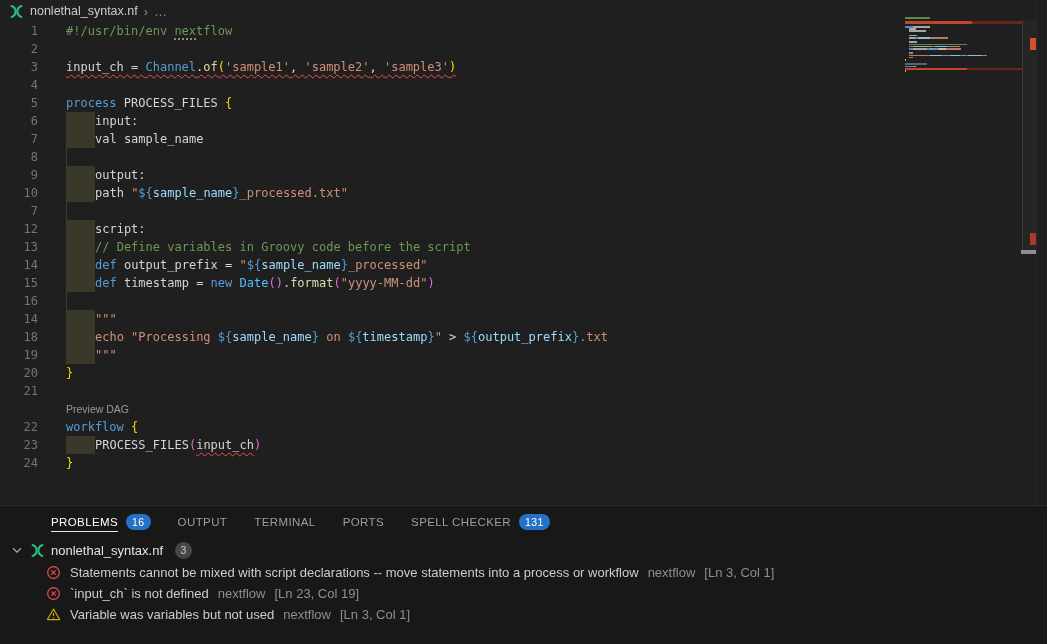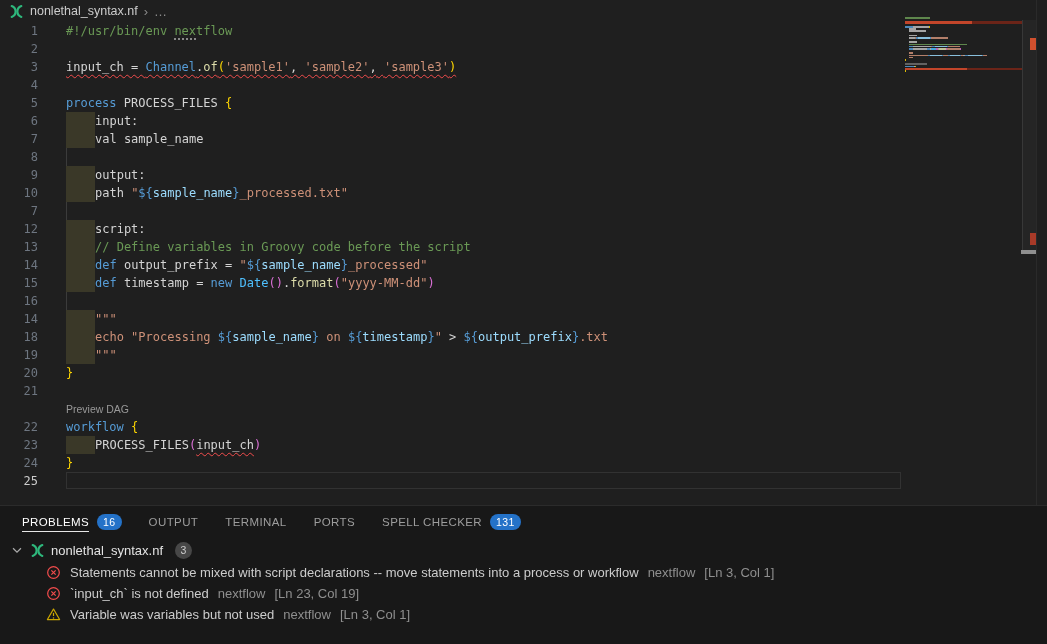--- a/index.html
+++ b/index.html
@@ -43,21 +43,21 @@
   .mbar-bright { position:absolute; left:0; height:2.4px; background:#c2452a; }
   #scrollbar { position:absolute; left:1022px; top:0; width:15px; height:505px; }
   #sb-slider { position:absolute; left:0; top:20px; width:14px; height:233px;
     background:rgba(130,130,130,0.07); border-left:1px solid #383838; }
   #sb-bottom { position:absolute; left:-1px; top:250px; width:16px; height:4px; background:#8f8f8f; }
   .sb-marker { position:absolute; left:8px; width:6px; height:12px; }
   #right-edge { position:absolute; left:1036px; top:0; width:1px; height:505px; background:#2a2a2a; }
   
   #panel { position:absolute; left:0; top:505px; width:1047px; height:139px;
     background:#181818; border-top:1px solid #2b2b2b; font-family:"Liberation Sans", sans-serif; }
-  #tabs { display:flex; align-items:center; height:32px; padding-left:22px; }
+  #tabs { display:flex; align-items:center; height:32px; padding-left:51px; }
   .tab { display:flex; align-items:center; gap:8px; margin-right:27px; height:100%;
     font-size:11.5px; letter-spacing:0.4px; color:#9d9d9d; cursor:pointer; }
   .tab .tlabel { position:relative; padding:9px 0; }
   .tab.active { color:#ffffff; }
   .tab.active .tlabel::after { content:""; position:absolute; left:0; right:0; bottom:5px; height:1px; background:#e7e7e7; }
   .badge { background:#2472c8; color:#ffffff; font-size:10.5px; line-height:1;
     padding:3px 6px; border-radius:10px; }
   #file-row { display:flex; align-items:center; height:24px; padding-left:10px; gap:6px;
     font-size:13px; color:#e3e3e3; }
   .count-badge { margin-left:6px; width:17px; height:17px; border-radius:50%; background:#474747;
@@ -101,21 +101,20 @@
         <div class="line"><span class="num">16</span><span class="content"><span class="guide"></span></span></div>
         <div class="line"><span class="num">14</span><span class="content"><span class="indent-block"></span><span class="tk-str">"""</span></span></div>
         <div class="line"><span class="num">18</span><span class="content"><span class="indent-block"></span><span class="tk-str">echo "Processing </span><span class="tk-interp">${</span><span class="tk-var">sample_name</span><span class="tk-interp">}</span><span class="tk-str"> on </span><span class="tk-interp">${</span><span class="tk-var">timestamp</span><span class="tk-interp">}</span><span class="tk-str">" </span><span class="tk-txt">&gt; </span><span class="tk-interp">${</span><span class="tk-var">output_prefix</span><span class="tk-interp">}</span><span class="tk-str">.txt</span></span></div>
         <div class="line"><span class="num">19</span><span class="content"><span class="indent-block"></span><span class="tk-str">"""</span></span></div>
         <div class="line"><span class="num">20</span><span class="content"><span class="tk-b1">}</span></span></div>
         <div class="line"><span class="num">21</span><span class="content"></span></div>
         <div class="lens-row">Preview DAG</div>
         <div class="line"><span class="num">22</span><span class="content"><span class="tk-kw">workflow</span><span class="tk-txt"> </span><span class="tk-b1">{</span></span></div>
         <div class="line"><span class="num">23</span><span class="content"><span class="indent-block"></span><span class="tk-txt">PROCESS_FILES</span><span class="tk-b2">(</span><span class="tk-txt tk-sq">input_ch</span><span class="tk-b2">)</span></span></div>
         <div class="line"><span class="num">24</span><span class="content"><span class="tk-b1">}</span></span></div>
-        <div class="line current"><span class="num">25</span><span class="curbox"></span><span class="content"></span></div>
       </div>
     <div id="minimap">
         <div class="mrow" style="top: 0px;">
           <span class="mseg" style="width: 16.5px; background: rgb(106, 153, 85);"></span>
           <span class="mseg" style="width: 3.3px; background: rgb(106, 153, 85);"></span>
           <span class="mseg" style="width: 5.5px; background: rgb(106, 153, 85);"></span>
         </div>
         <div class="mrow" style="top: 2.2px;"></div>
         <div class="mrow" style="top: 4.4px;">
           <span class="mbar-dim"></span>

